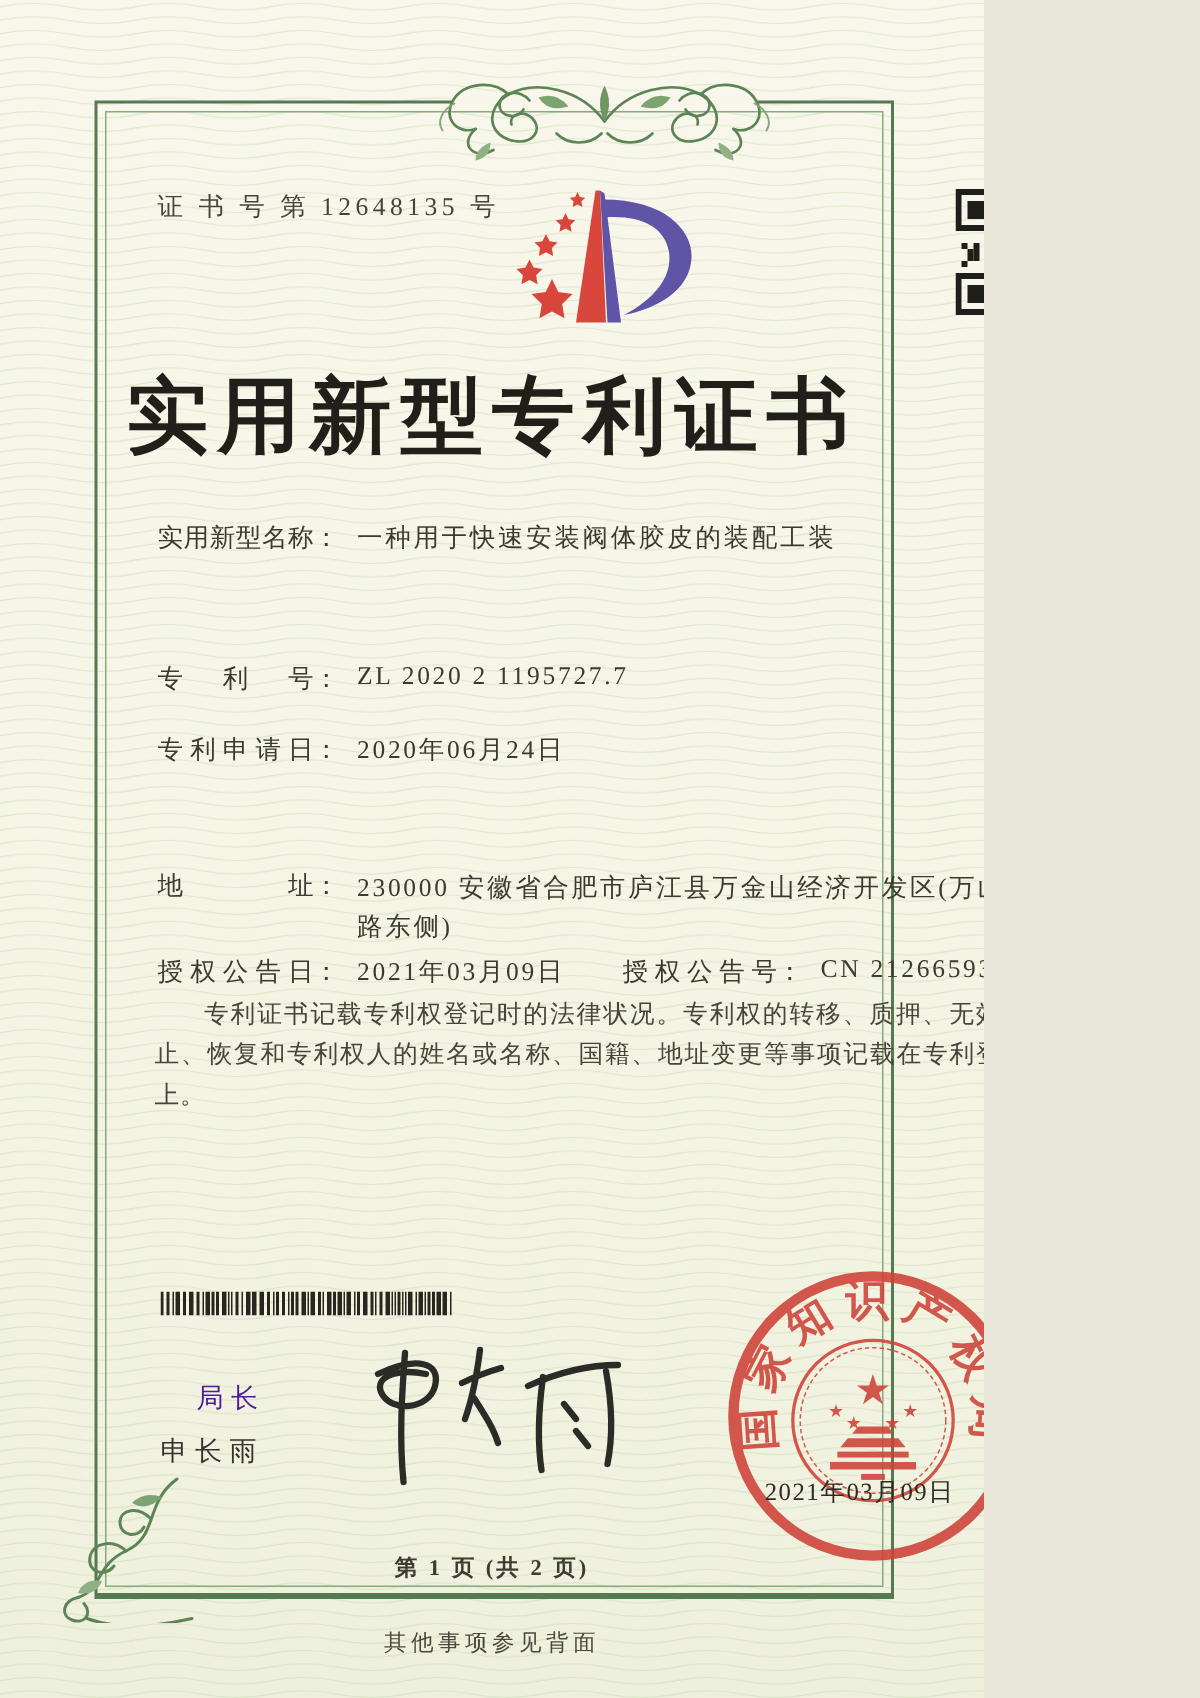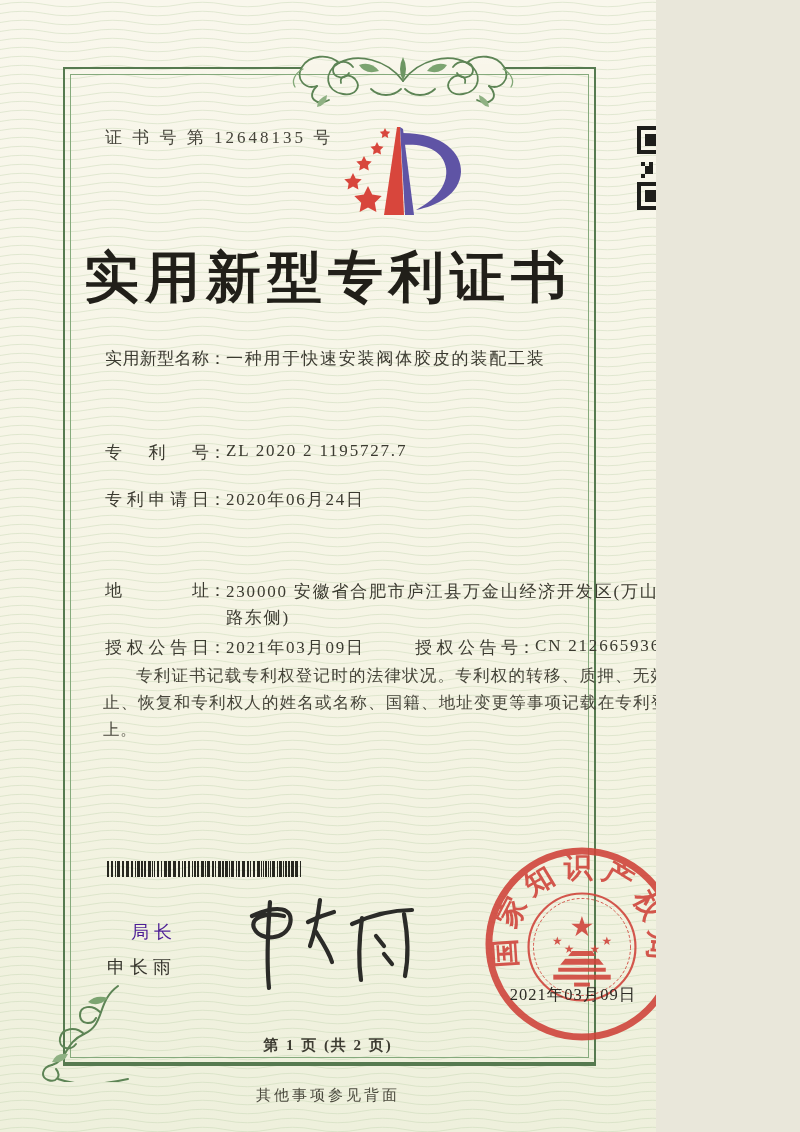--- a/index.html
+++ b/index.html
@@ -20,21 +20,21 @@
   }
   .abs{position:absolute;z-index:2;}
   .cert-number{left:105px;top:126px;font-size:17px;letter-spacing:3px;color:#45443a;}
   .page-title{
     left:0;top:241px;width:100%;text-align:center;
     font-size:55px;font-weight:bold;letter-spacing:6px;color:#211f19;
   }
   .frow{left:105px;font-size:17px;white-space:nowrap;color:#3b3a30;}
   .flabel{display:inline-block;width:104px;text-align:justify;text-align-last:justify;vertical-align:top;}
   .fcolon{vertical-align:top;}
-  .fvalue{letter-spacing:1.8px;vertical-align:top;}
+  .fvalue{margin-left:12px;letter-spacing:1.8px;vertical-align:top;}
   .fvalue.wide{display:inline-block;width:492px;white-space:normal;line-height:26px;}
   .grant-group2{position:absolute;left:310px;top:0;white-space:nowrap;}
   .grant-group2 .flabel{width:103px;}
   .paras{
     left:103px;top:662px;width:600px;z-index:2;position:absolute;
     font-size:16.5px;line-height:27px;color:#46453a;text-align:justify;
   }
   .paras p{margin:0;text-indent:2em;letter-spacing:0.5px;}
   .signer-role{left:107px;top:920px;font-size:18px;letter-spacing:5px;color:#4c1d95;margin-left:24px;}
   .signer-name{left:107px;top:955px;font-size:18px;letter-spacing:5px;color:#35342c;}

